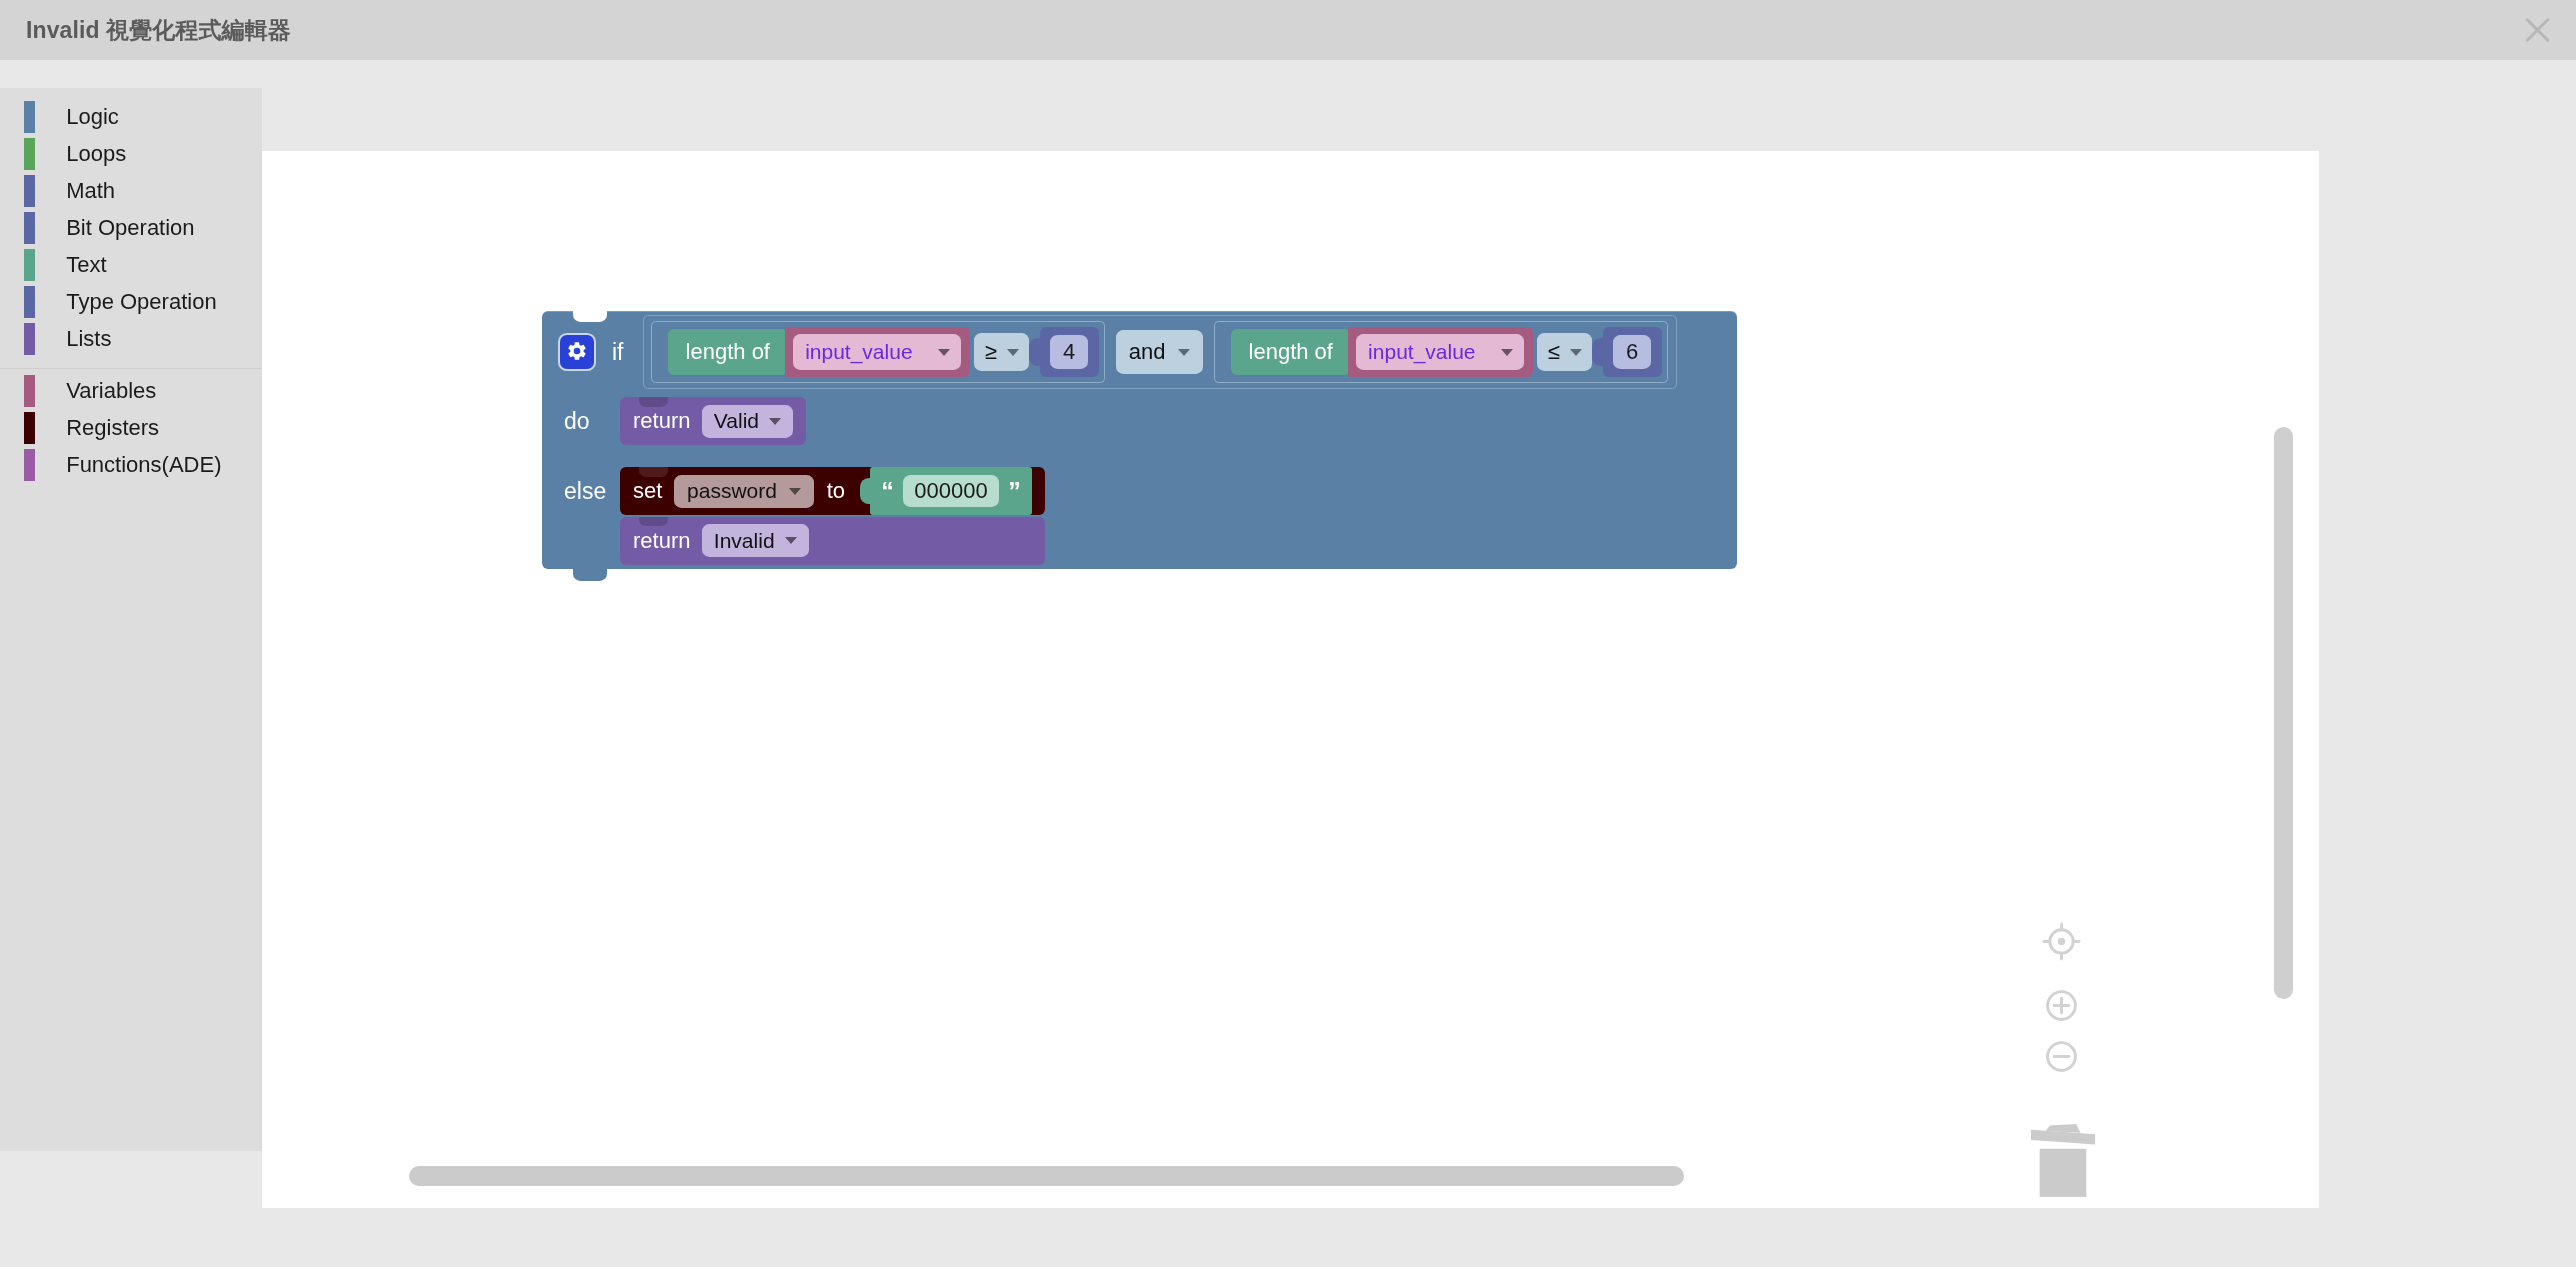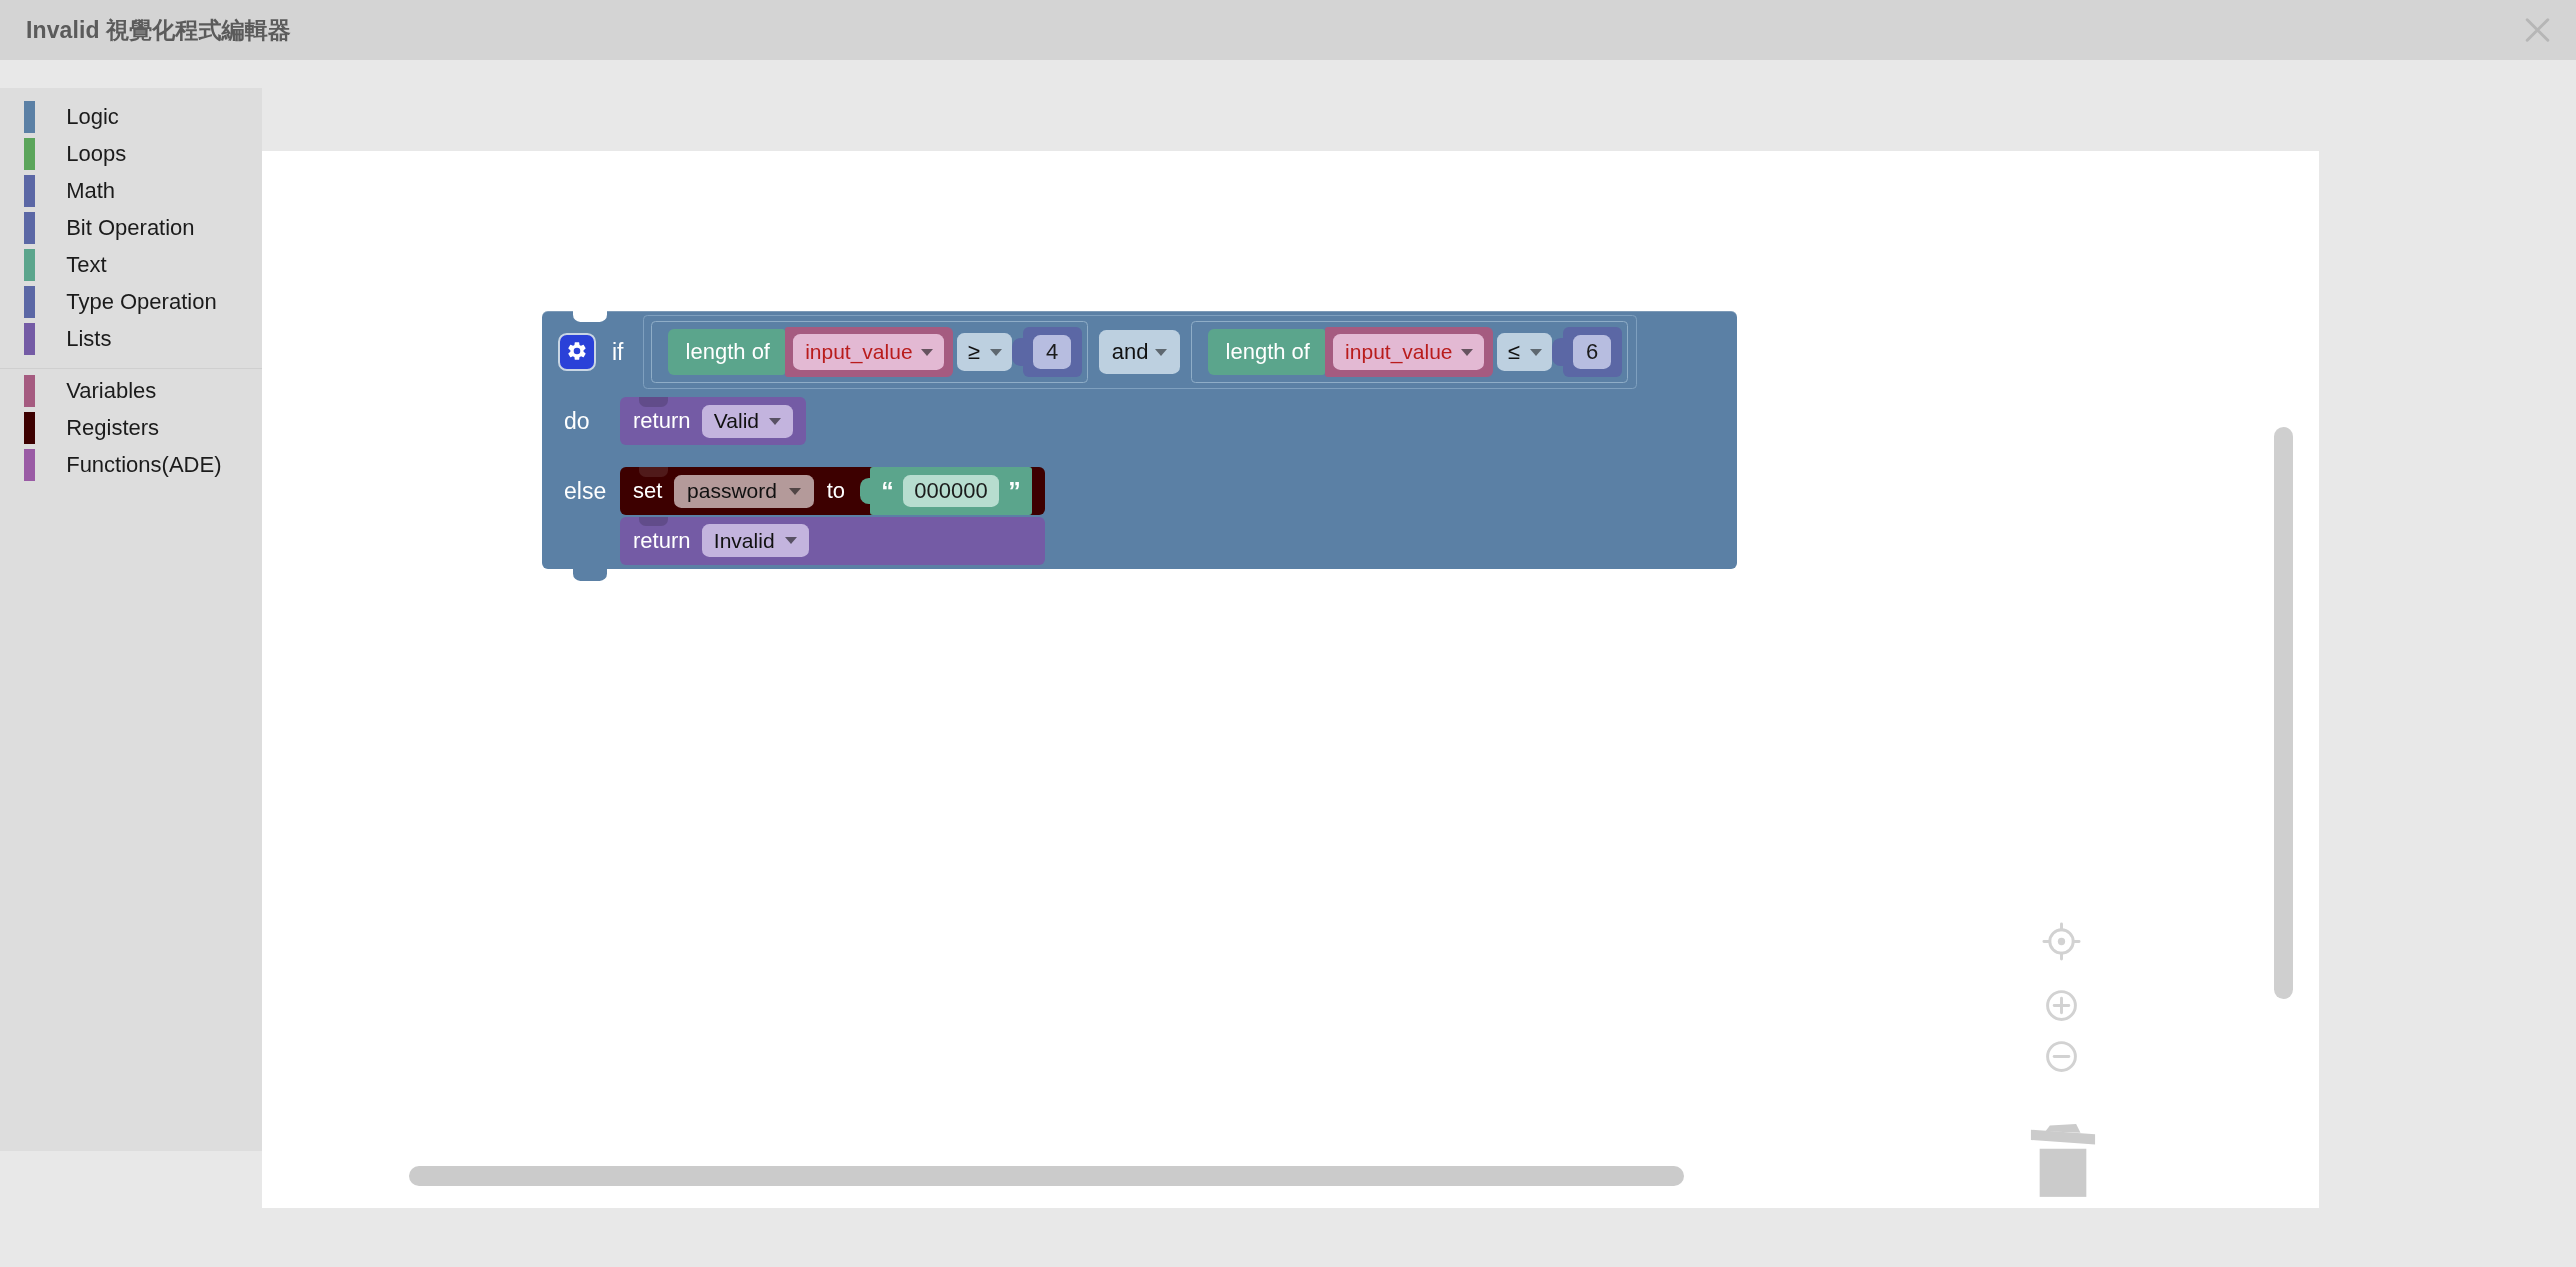--- a/index.html
+++ b/index.html
@@ -134,24 +134,24 @@
     position: relative;
   }
   .var-block {
     background: #a55b80;
     border-radius: 2.9px 5.9px 5.9px 2.9px;
     padding: 7.3px 8.8px;
     display: flex; align-items: center;
     position: relative;
   }
   .field-light {
-    background: #e3b9d3; color: #b91c1c;
+    background: #e3b9d3; color: #6d28d9;
     font-size: 21px; border-radius: 7.3px;
     padding: 5.9px 11.7px;
-    display: flex; align-items: center; gap: 8px;
+    display: flex; align-items: center; gap: 25px;
     white-space: nowrap; cursor: pointer;
   }
   .field-dropdown {
     background: #bdd0e0; color: #111111;
     font-size: 22px; border-radius: 7.3px;
     padding: 5.9px 10.3px;
     display: flex; align-items: center; gap: 10.3px;
     white-space: nowrap; cursor: pointer;
     margin: 0 4.4px;
   }
@@ -175,21 +175,21 @@
   }
   .num-field {
     background: #b7bde0; color: #1b1b1b;
     font-size: 22px; border-radius: 7.3px;
     padding: 4.4px 13px;
   }
   .and-field {
     background: #bdd0e0; color: #111111;
     font-size: 22px; border-radius: 7.3px;
     padding: 8.8px 13px;
-    display: flex; align-items: center; gap: 7px;
+    display: flex; align-items: center; gap: 13px;
     margin: 0 10.3px; cursor: pointer;
   }
 
   
   .row-statement { display: flex; align-items: flex-start; position: relative; }
   .stmt-label {
     color: #ffffff; font-size: 23px;
     width: 78px; text-align: left;
     padding-left: 22px; padding-top: 10.3px;
     flex: 0 0 auto;

